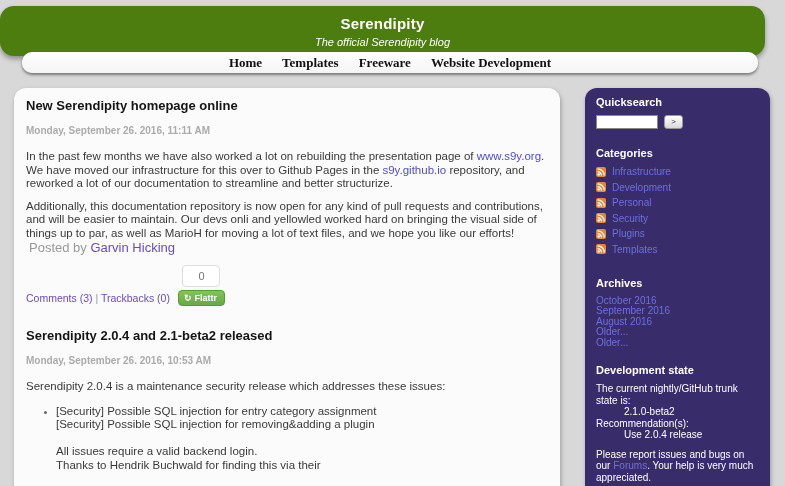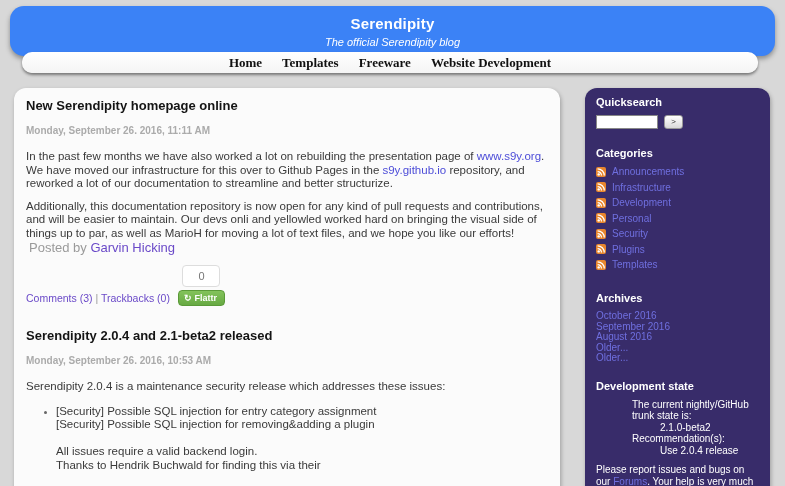--- a/index.html
+++ b/index.html
@@ -5,22 +5,22 @@
   * { margin:0; padding:0; box-sizing:border-box; }
   html,body { width:785px; height:486px; }
   body {
     background:#d8d8d8;
     font-family:"Liberation Sans", sans-serif;
     position:relative;
     overflow:hidden;
   }
   
   .site-header {
-    position:absolute; left:10px; top:6px; width:765px; height:50px;
-    background:#3b82f6; border-radius:14px;
+    position:absolute; left:0; top:6px; width:765px; height:50px;
+    background:#4d7c0f; border-radius:14px;
     box-shadow:0 3px 5px rgba(0,0,0,.35);
     text-align:center; color:#fff; z-index:1;
   }
   .site-title { font-size:15px; font-weight:bold; padding-top:9px; letter-spacing:.2px; }
   .site-subtitle { font-size:11px; font-weight:normal; font-style:italic; margin-top:4px; }
   
   .navbar {
     position:absolute; left:22px; top:52px; width:736px; height:21px;
     background:linear-gradient(#ffffff,#f4f4f4);
     border-radius:10px; z-index:2;
@@ -78,21 +78,21 @@
   }
   .sb-section-cats { margin-top:18px; }
   .cat-list { margin-top:7px; }
   .cat-item { display:flex; align-items:center; gap:6px; margin-bottom:4.5px; cursor:pointer; }
   .rss-icon { width:10px; height:10px; flex:0 0 10px; display:block; }
   a.sb-link { color:#6f6fdf; text-decoration:none; font-size:10px; cursor:pointer; }
   .sb-section-archives { margin-top:22px; }
   .archive-list { margin-top:7px; }
   .archive-item { display:block; line-height:10.5px; font-size:10px; }
   .sb-section-dev { margin-top:16px; }
-  .dev-lines { margin-top:7px; font-size:10px; line-height:11.5px;margin-left:36px; }
+  .dev-lines { margin-top:7px; font-size:10px; line-height:11.5px; }
   .dev-indent { padding-left:28px; }
   .dev-note { margin-top:8px; font-size:10px; line-height:11.5px; }
 </style>
 </head>
 <body>
 
 <div class="site-header">
   <div class="site-title">Serendipity</div>
   <div class="site-subtitle">The official Serendipity blog</div>
 </div>
@@ -159,29 +159,20 @@
   <div class="sb-section-cats">
     <div class="sb-heading">Categories</div>
     <div class="cat-list">
       <div class="cat-item">
         <svg class="rss-icon" viewBox="0 0 10 10">
             <rect width="10" height="10" rx="2" fill="#e8862d"></rect>
             <circle cx="2.7" cy="7.4" r="1.2" fill="#fff"></circle>
             <path d="M1.6 4.6 a3.9 3.9 0 0 1 3.9 3.9" stroke="#fff" stroke-width="1.2" fill="none"></path>
             <path d="M1.6 1.8 a6.7 6.7 0 0 1 6.7 6.7" stroke="#fff" stroke-width="1.2" fill="none"></path>
           </svg>
-        <a class="sb-link">Announcements</a>
-      </div>
-      <div class="cat-item">
-        <svg class="rss-icon" viewBox="0 0 10 10">
-            <rect width="10" height="10" rx="2" fill="#e8862d"></rect>
-            <circle cx="2.7" cy="7.4" r="1.2" fill="#fff"></circle>
-            <path d="M1.6 4.6 a3.9 3.9 0 0 1 3.9 3.9" stroke="#fff" stroke-width="1.2" fill="none"></path>
-            <path d="M1.6 1.8 a6.7 6.7 0 0 1 6.7 6.7" stroke="#fff" stroke-width="1.2" fill="none"></path>
-          </svg>
         <a class="sb-link">Infrastructure</a>
       </div>
       <div class="cat-item">
         <svg class="rss-icon" viewBox="0 0 10 10">
             <rect width="10" height="10" rx="2" fill="#e8862d"></rect>
             <circle cx="2.7" cy="7.4" r="1.2" fill="#fff"></circle>
             <path d="M1.6 4.6 a3.9 3.9 0 0 1 3.9 3.9" stroke="#fff" stroke-width="1.2" fill="none"></path>
             <path d="M1.6 1.8 a6.7 6.7 0 0 1 6.7 6.7" stroke="#fff" stroke-width="1.2" fill="none"></path>
           </svg>
         <a class="sb-link">Development</a>

